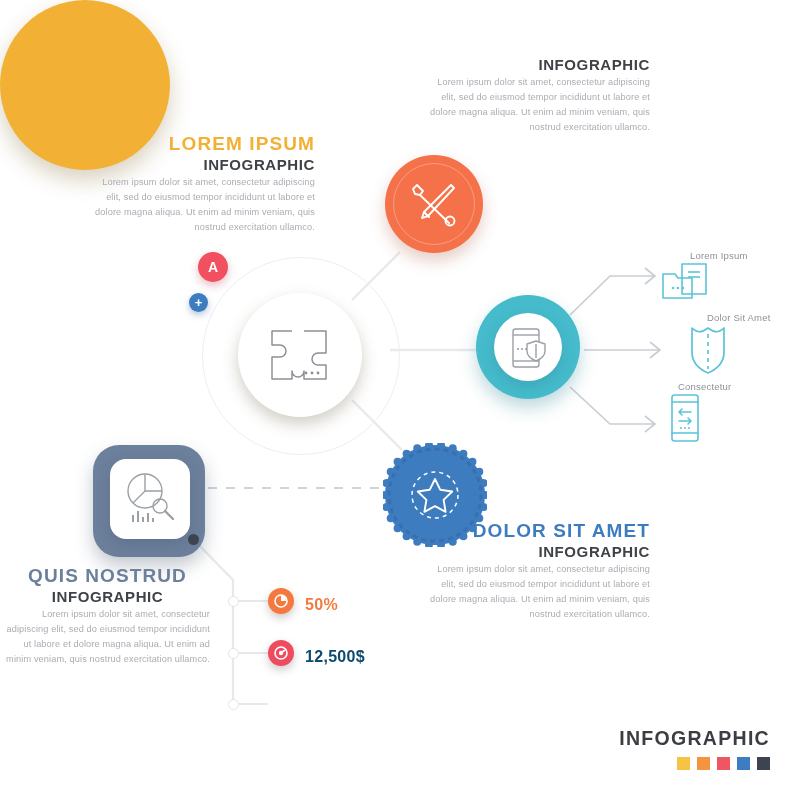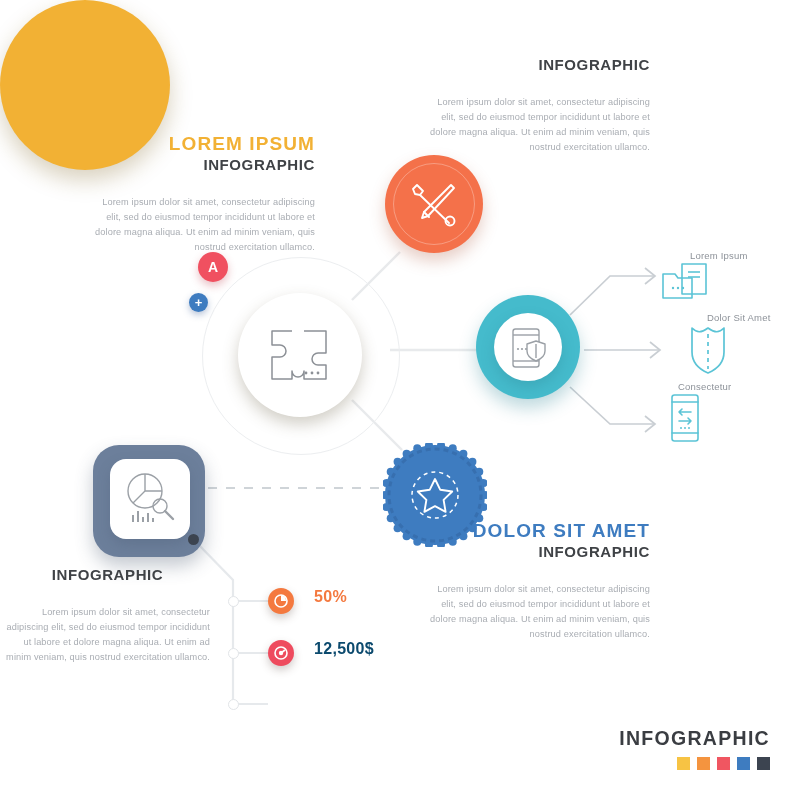--- a/index.html
+++ b/index.html
@@ -6,21 +6,21 @@
   body{width:800px;height:800px;position:relative;overflow:hidden;
        font-family:"Liberation Sans","DejaVu Sans",sans-serif;
        -webkit-font-smoothing:antialiased;}
   .stage{position:absolute;inset:0;width:800px;height:800px;}
   .abs{position:absolute;}
 
   
   .block{position:absolute;text-align:right;}
   .ttl{font-size:19px;letter-spacing:1.1px;font-weight:700;line-height:1.18;}
   .sub{font-size:15px;letter-spacing:.6px;font-weight:700;color:#3f4246;line-height:1.2;margin-top:1px;}
-  .body{font-size:9.2px;line-height:1.62;color:#a9adb3;margin-top:21px;letter-spacing:.12px;}
+  .body{font-size:9.2px;line-height:1.62;color:#a9adb3;margin-top:1px;letter-spacing:.12px;}
 
   .c-orange{color:#F4714A;}
   .c-yellow{color:#F2B134;}
   .c-blue{color:#3E7CC0;}
   .c-slate{color:#6C7F9B;}
 
   
   .ring{position:absolute;border-radius:50%;box-sizing:border-box;}
 
   .center-ring{width:170px;height:170px;left:215px;top:270px;
@@ -52,21 +52,21 @@
   .badge-a{position:absolute;left:198px;top:252px;width:30px;height:30px;border-radius:50%;
     background:#F05060;color:#fff;font-size:14px;font-weight:700;
     display:flex;align-items:center;justify-content:center;
     box-shadow:0 4px 9px rgba(190,60,75,.32);}
   .badge-plus{position:absolute;left:189px;top:293px;width:19px;height:19px;border-radius:50%;
     background:#3E7CC0;color:#fff;font-size:13px;font-weight:700;line-height:1;
     display:flex;align-items:center;justify-content:center;
     box-shadow:0 3px 7px rgba(40,80,140,.34);}
 
   
-  .data-item{position:absolute;display:flex;align-items:flex-start;gap:20px;}
+  .data-item{position:absolute;display:flex;align-items:flex-end;gap:11px;}
   .dot-ic{width:26px;height:26px;border-radius:50%;display:flex;align-items:center;
     justify-content:center;color:#fff;font-size:12px;font-weight:700;
     box-shadow:0 4px 8px rgba(90,70,60,.28);}
   .data-label{font-size:16px;font-weight:700;letter-spacing:.3px;}
   .node-sm{position:absolute;width:11px;height:11px;border-radius:50%;
     background:#fff;border:1.6px solid #e2e5e8;box-sizing:border-box;}
 
   
   .branch-lb{position:absolute;font-size:9.5px;color:#8d9299;letter-spacing:.2px;}
 
@@ -223,20 +223,21 @@
     <div class="body">Lorem ipsum dolor sit amet, consectetur adipiscing elit, sed do eiusmod tempor incididunt ut labore et dolore magna aliqua. Ut enim ad minim veniam, quis nostrud exercitation ullamco.</div>
   </div>
 
   <div class="block" style="left:430px;top:520px;width:220px;">
     <div class="ttl c-blue">DOLOR SIT AMET</div>
     <div class="sub">INFOGRAPHIC</div>
     <div class="body">Lorem ipsum dolor sit amet, consectetur adipiscing elit, sed do eiusmod tempor incididunt ut labore et dolore magna aliqua. Ut enim ad minim veniam, quis nostrud exercitation ullamco.</div>
   </div>
 
   <div class="block" style="left:5px;top:565px;width:205px;">
+    <div class="ttl c-slate" style="text-align:center">QUIS NOSTRUD</div>
     <div class="sub" style="text-align:center">INFOGRAPHIC</div>
     <div class="body">Lorem ipsum dolor sit amet, consectetur adipiscing elit, sed do eiusmod tempor incididunt ut labore et dolore magna aliqua. Ut enim ad minim veniam, quis nostrud exercitation ullamco.</div>
   </div>
 
   <div class="branch-lb" style="left:690px;top:250px;">Lorem Ipsum</div>
   <svg class="abs" style="left:660px;top:262px" width="56" height="44" viewBox="0 0 56 44">
     <g fill="none" stroke="#5BC4D6" stroke-width="1.6" stroke-linejoin="round">
       <rect x="22" y="2" width="24" height="30"></rect>
       <line x1="28" y1="10" x2="40" y2="10"></line>
         <line x1="28" y1="15" x2="40" y2="15"></line>

